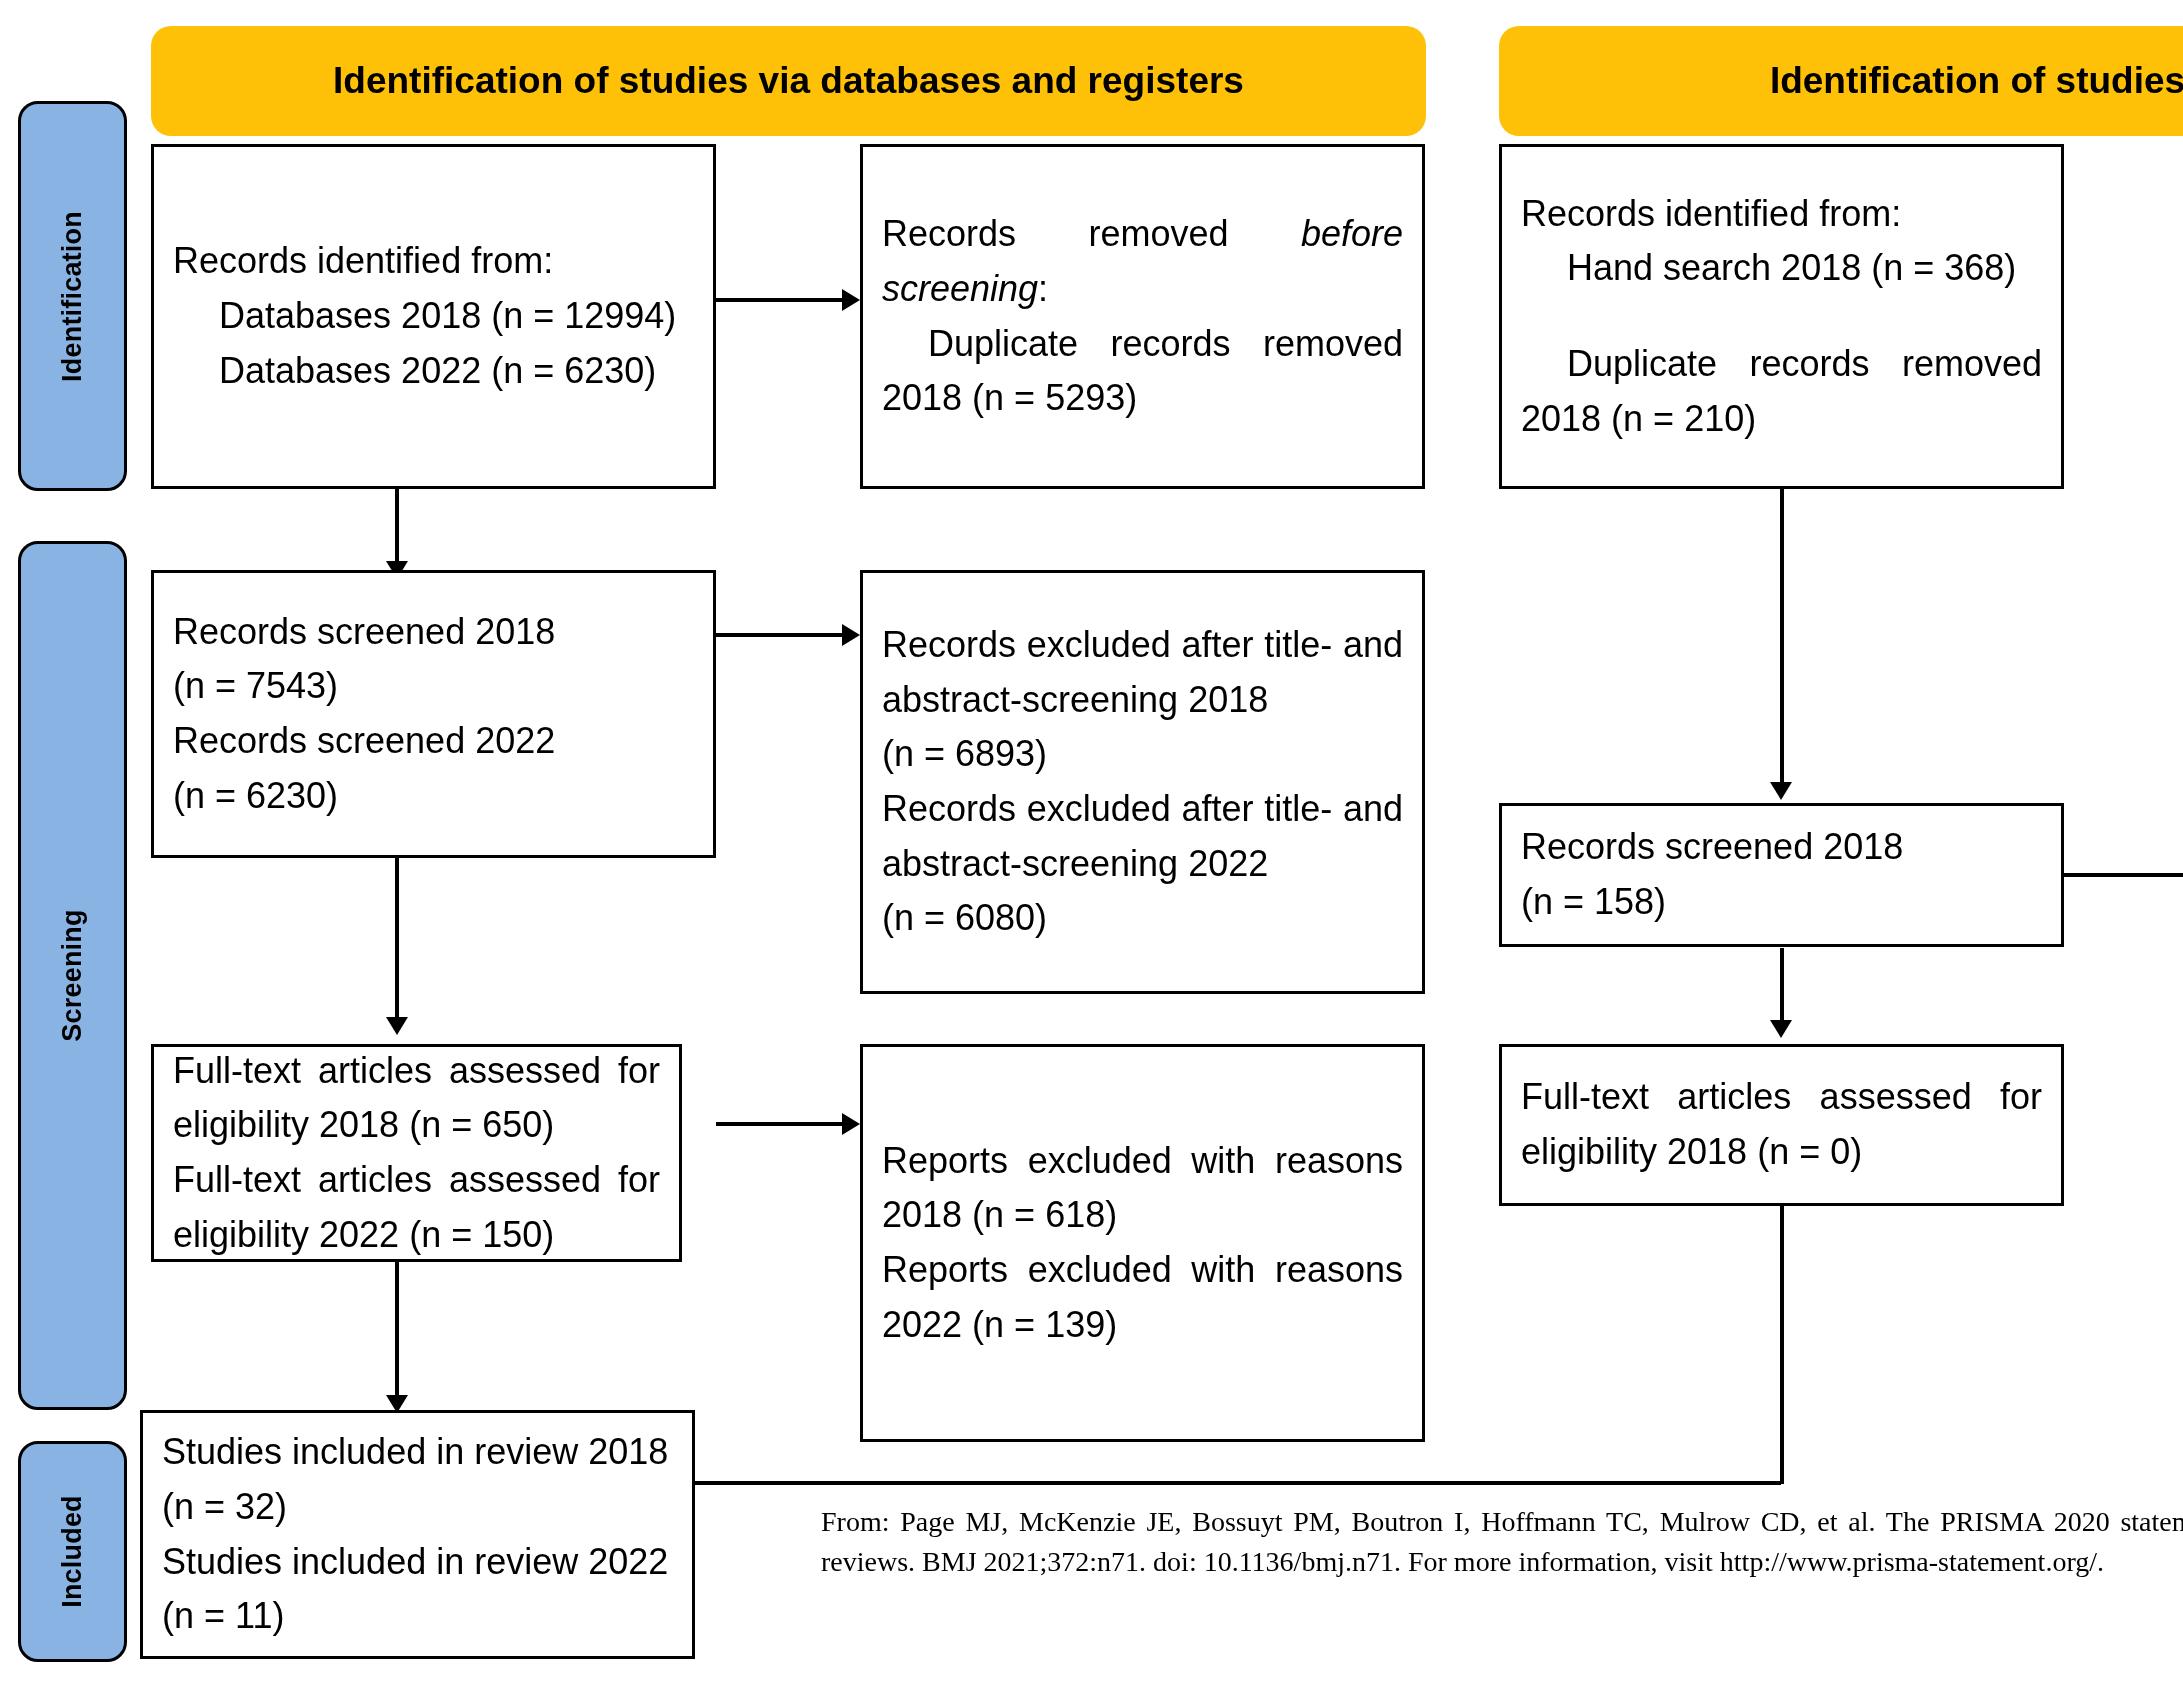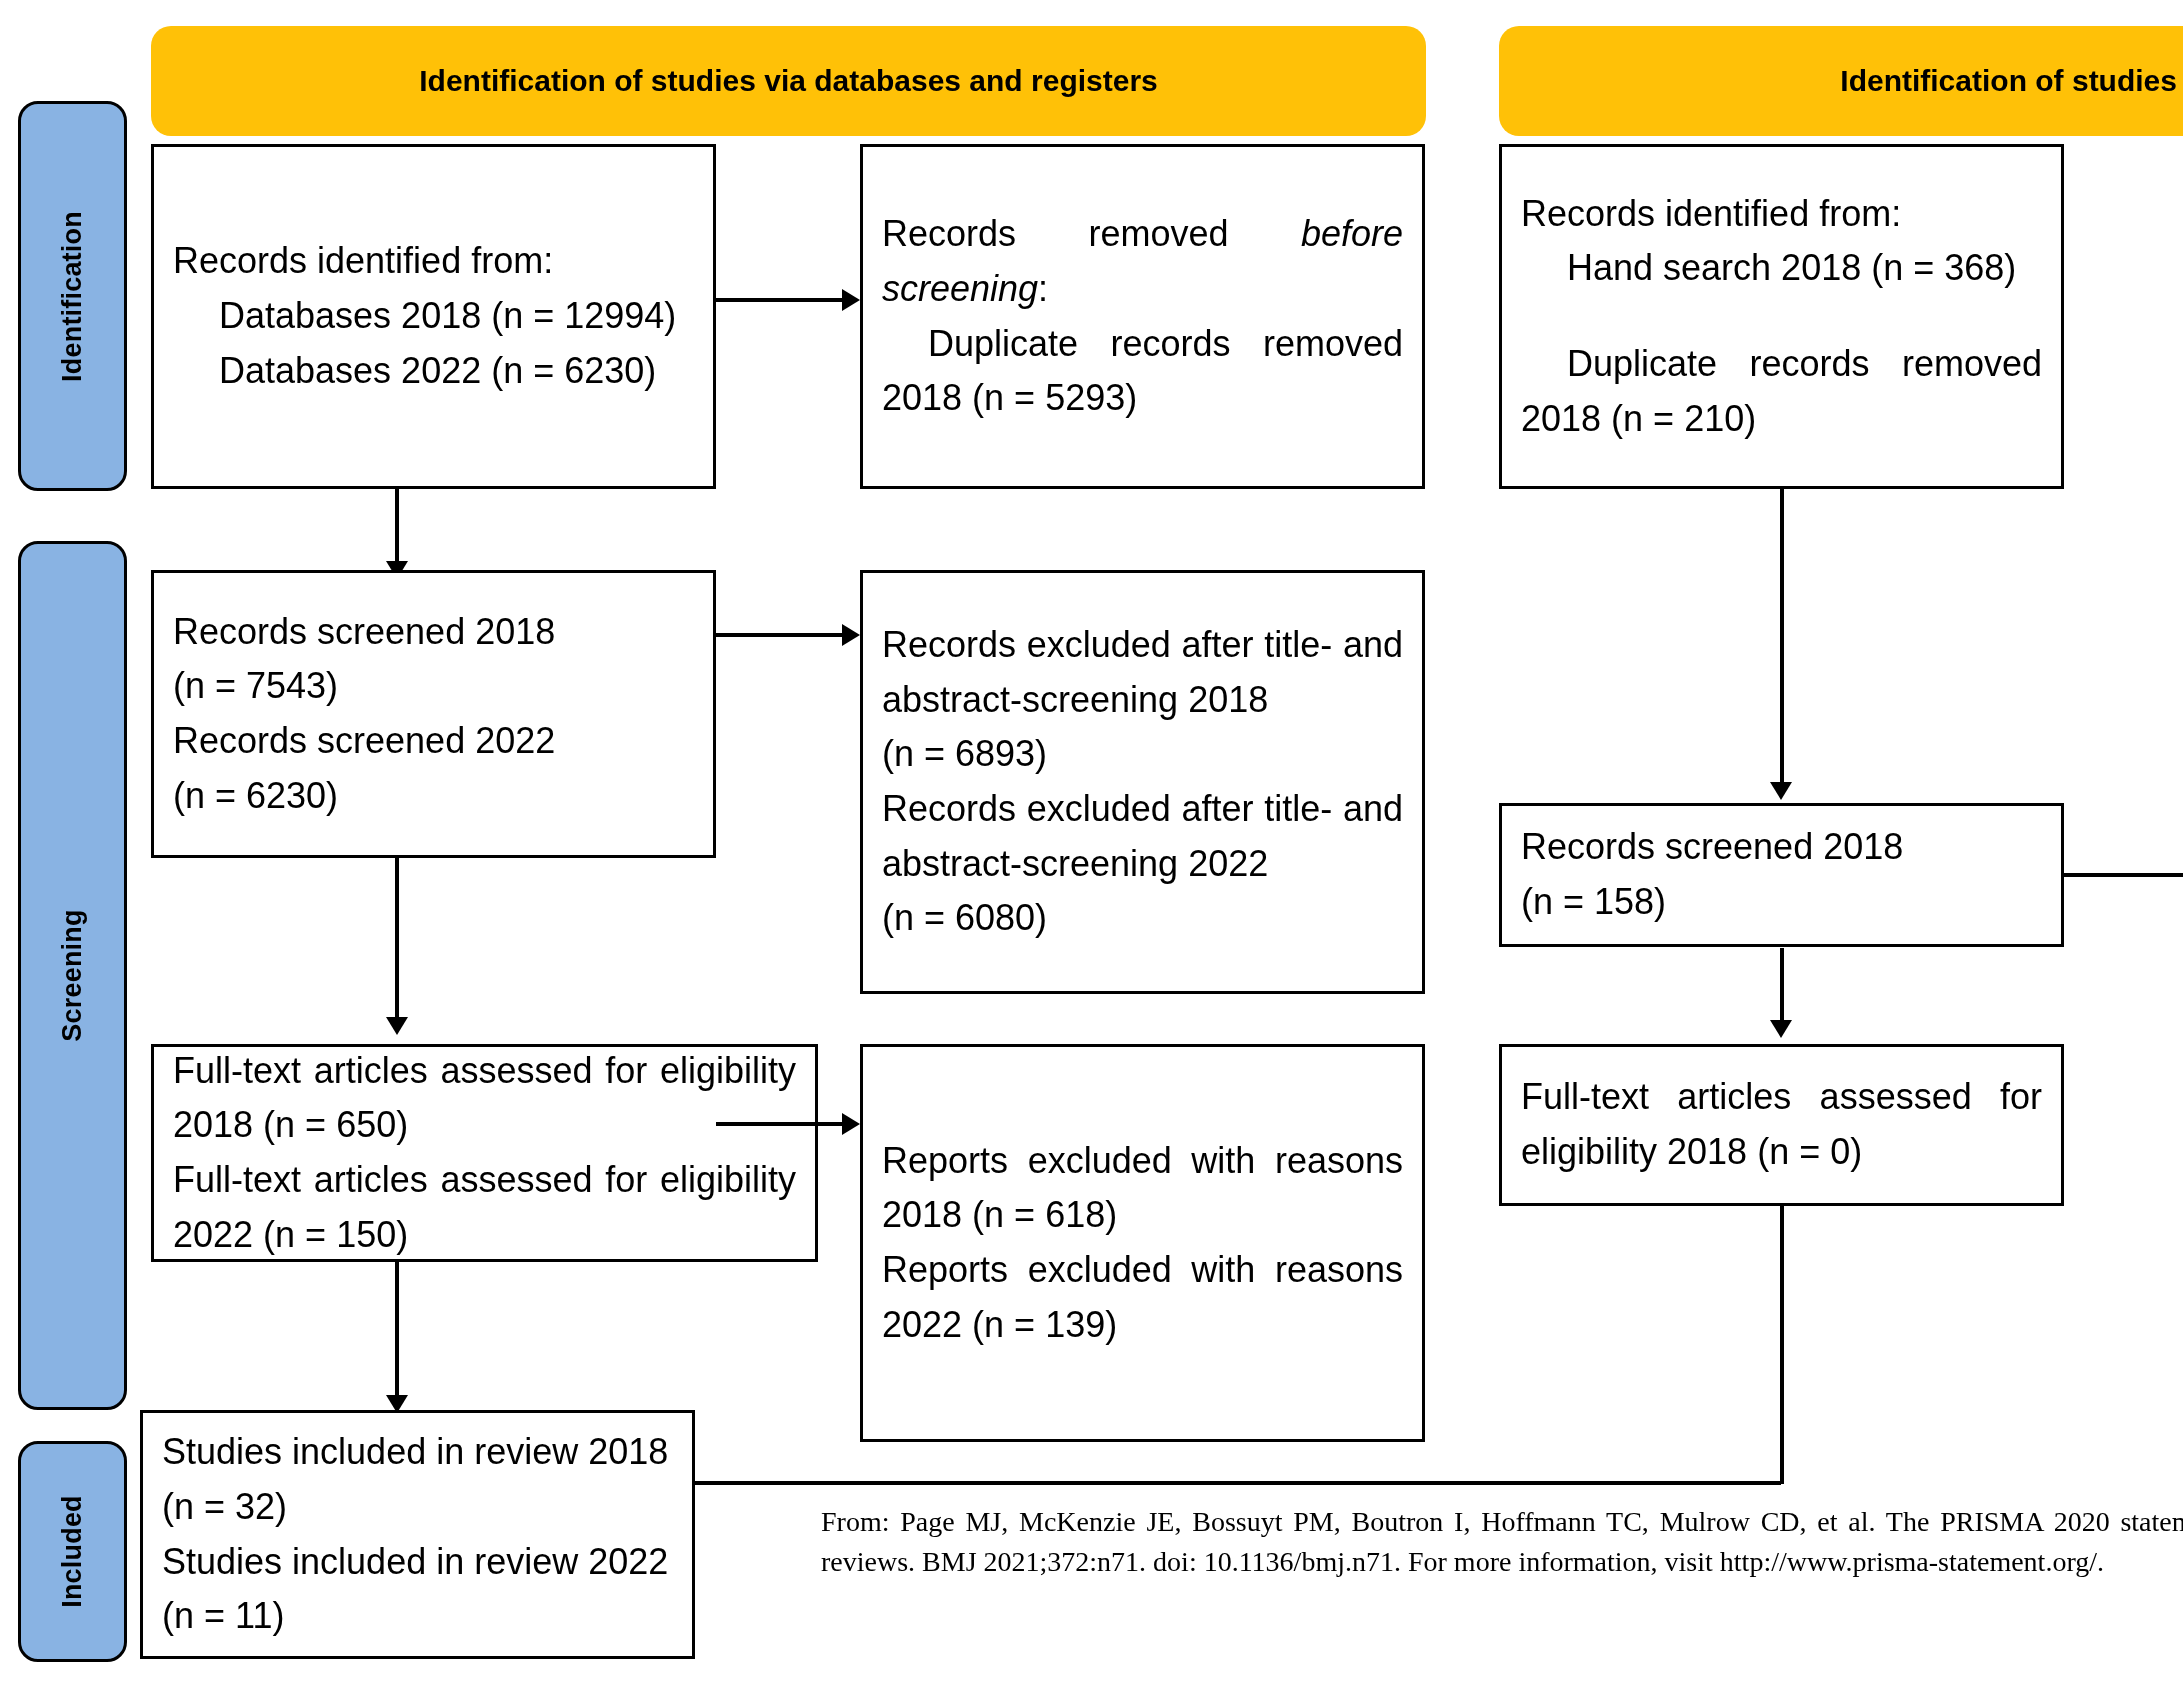--- a/index.html
+++ b/index.html
@@ -44,21 +44,21 @@
     background: #FFC107;
     border-radius: 20px;
     box-sizing: border-box;
     display: flex;
     align-items: center;
     justify-content: center;
     text-align: center;
   }
   .section-header-label {
     font-weight: bold;
-    font-size: 30px;
+    font-size: 37px;
     color: #000000;
     line-height: 1.15;
     padding: 0 17.5px;
     text-align: right;
   }
 
   
   .flow-box {
     position: absolute;
     background: #ffffff;
@@ -205,21 +205,21 @@
   <div class="flow-box" style="left:1499px; top:803px; width:565px; height:144px;">
     <p class="nojust">Records screened 2018</p>
     <p class="nojust"> (n = 158)</p>
   </div>
 
   <div class="conn conn-h" style="left:2064px; top:873px; width:139px;"></div>
 
   <div class="conn conn-v" style="left:1780px; top:948px; height:83px;"></div>
   <div class="arrow-head arrow-down" style="left:1770px; top:1020px;"></div>
 
-  <div class="flow-box" style="left:151px; top:1044px; width:667px; height:218px;">
+  <div class="flow-box" style="left:151px; top:1044px; width:531px; height:218px;">
     <p>Full-text articles assessed for eligibility 2018 (n = 650)</p>
     <p>Full-text articles assessed for eligibility 2022 (n = 150)</p>
   </div>
 
   <div class="flow-box" style="left:860px; top:1044px; width:565px; height:398px;">
     <p>Reports excluded with reasons 2018 (n = 618)</p>
     <p>Reports excluded with reasons 2022 (n = 139)</p>
   </div>
 
   <div class="conn conn-h" style="left:716px; top:1122px; width:127px;"></div>

